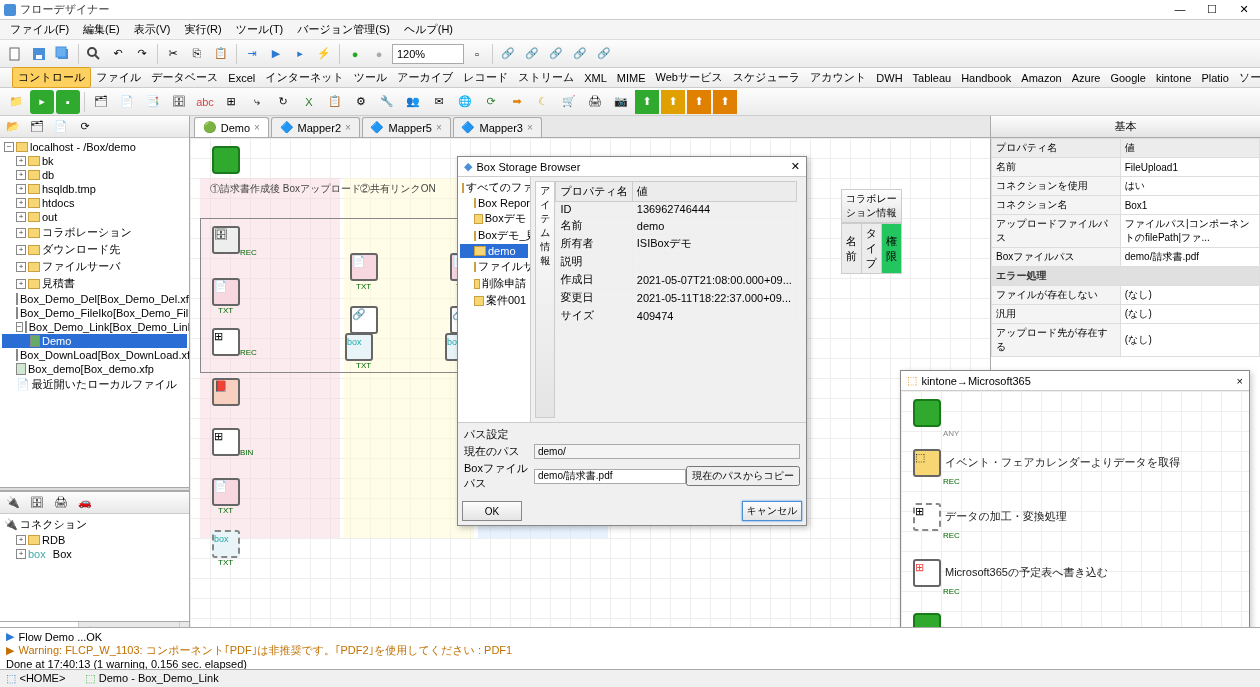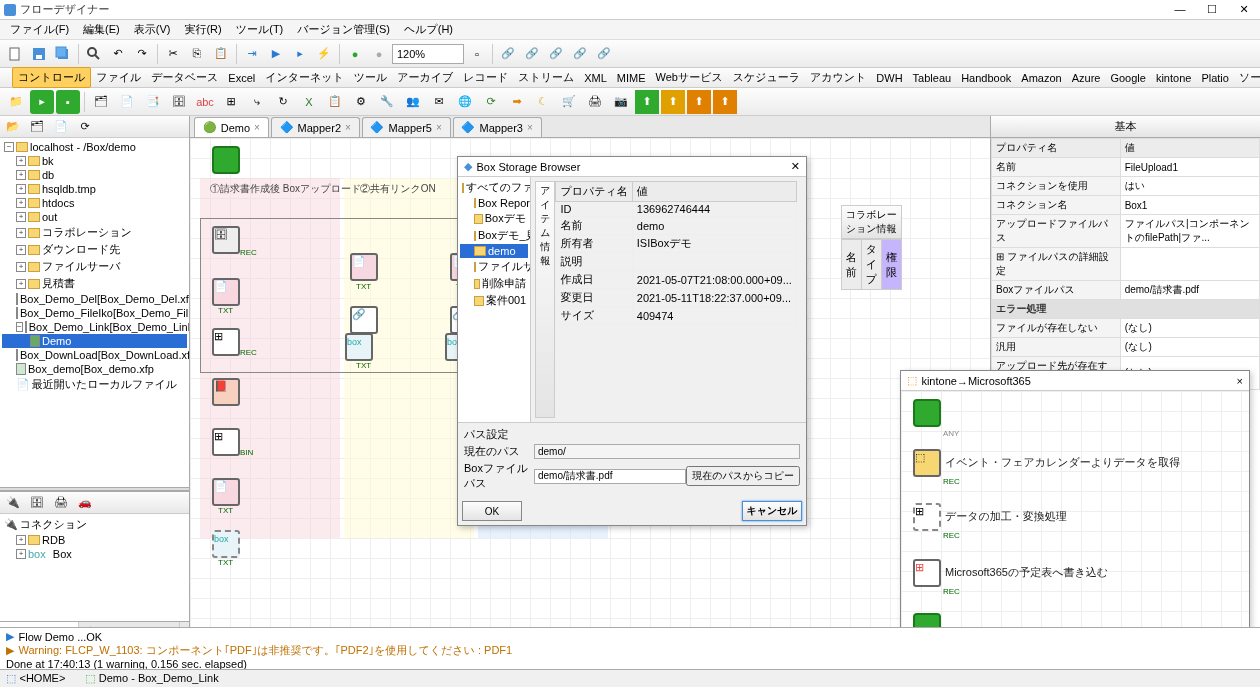--- a/index.html
+++ b/index.html
@@ -62,29 +62,29 @@
 .dialog .dlg-title .close { margin-left: auto; }
 .dialog .dlg-body { flex: 1; display: flex; border-bottom: 1px solid #ccc; }
 .dialog .dlg-tree { width: 88px; background: #fff; border-right: 1px solid #ccc; padding: 2px; font-size: 10px; overflow: hidden; }
 .dialog .dlg-tree .selected { background: #2a6dd4; color: #fff; }
 .dialog .dlg-info { flex: 1; padding: 4px; display: flex; }
 .dialog .info-header { background: linear-gradient(#fdfdfd, #e4e4e4); padding: 2px 4px; border: 1px solid #ccc; font-size: 10px; }
 .dialog .info-table { flex: 0 0 auto; }
 .dialog .info-table table { width: 100%; border-collapse: collapse; font-size: 10px; }
 .dialog .info-table th { background: #ececec; border: 1px solid #ccc; padding: 2px 4px; text-align: left; font-weight: normal; }
 .dialog .info-table td { border: 1px solid #eee; padding: 1px 4px; }
-.dialog .collab-section { margin-top: 24px; padding-left: 44px; }
+.dialog .collab-section { margin-top: 8px; padding-left: 44px; }
 .dialog .dlg-path { padding: 4px 6px; font-size: 10px; }
 .dialog .dlg-path .path-row { display: flex; align-items: center; margin: 2px 0; }
 .dialog .dlg-path label { width: 70px; }
 .dialog .dlg-path input { flex: 1; border: 1px solid #aaa; padding: 1px 3px; font-size: 10px; }
 .dialog .dlg-path button { font-size: 10px; padding: 1px 4px; }
 .dialog .dlg-buttons { padding: 4px; display: flex; justify-content: space-between; gap: 6px; }
 .dialog .dlg-buttons button { width: 60px; height: 20px; border: 1px solid #888; background: linear-gradient(#fdfdfd, #e4e4e4); font-size: 10px; }
-.dialog .dlg-buttons button.highlight { border-color: #4a90d9; box-shadow: 0 0 2px #4a90d9; font-weight: bold; }
+.dialog .dlg-buttons button.highlight { border-color: #4a90d9; box-shadow: 0 0 2px #4a90d9; }
 .popup-flow { position: absolute; right: 10px; top: 370px; width: 350px; height: 290px; background: #fff; border: 1px solid #888; box-shadow: 2px 2px 6px rgba(0,0,0,.2); }
 .popup-flow .pf-title { height: 20px; border-bottom: 1px solid #ccc; display: flex; align-items: center; padding: 0 6px; background: #fff; }
 .popup-flow .pf-canvas { position: relative; height: 268px; background: #fff;
   background-image: linear-gradient(#eee 1px, transparent 1px), linear-gradient(90deg, #eee 1px, transparent 1px);
   background-size: 20px 20px; }
 .pf-label { position: absolute; font-size: 11px; color: #222; }
 .status-bar { position: absolute; bottom: 0; left: 0; right: 0; height: 18px; background: #f0f0f0; border-top: 1px solid #aaa; display: flex; align-items: center; padding: 0 6px; font-size: 10px; gap: 20px; }
 .log-panel { position: absolute; bottom: 18px; left: 0; right: 0; height: 42px; background: #fff; border-top: 1px solid #aaa; padding: 2px 6px; font-size: 10px; overflow: hidden; }
 .log-panel .log-line { display: flex; align-items: center; gap: 4px; }
 .log-panel .warn { color: #c07000; }
@@ -424,24 +424,20 @@
           </tr>
       <tr>
             <td>コネクション名</td>
             <td>Box1</td>
           </tr>
       <tr>
             <td>アップロードファイルパス</td>
             <td>ファイルパス|コンポーネントのfilePath|ファ...</td>
           </tr>
       <tr>
-            <td>⊞ ファイルパスの詳細設定</td>
-            <td></td>
-          </tr>
-      <tr>
             <td>Boxファイルパス</td>
             <td>demo/請求書.pdf</td>
           </tr>
       <tr class="cat-row">
             <td colspan="2">エラー処理</td>
           </tr>
       <tr>
             <td>ファイルが存在しない</td>
             <td>(なし)</td>
           </tr>
@@ -539,21 +535,21 @@
         </tbody>
           </table>
       </div>
       <div class="collab-section">
         <div class="info-header">コラボレーション情報</div>
         <table style="width:100%;border-collapse:collapse;font-size:10px">
           <tbody>
               <tr>
                 <th style="background:#ececec;border:1px solid #ccc;padding:2px 4px;text-align:left;font-weight:normal">名前</th>
                 <th style="background:#ececec;border:1px solid #ccc;padding:2px 4px;text-align:left;font-weight:normal">タイプ</th>
-                <th style="background:#c4b5fd;border:1px solid #ccc;padding:2px 4px;text-align:center;font-weight:normal">権限</th>
+                <th style="background:#22c55e;border:1px solid #ccc;padding:2px 4px;text-align:center;font-weight:normal">権限</th>
               </tr>
         </tbody>
           </table>
       </div>
     </div>
   </div>
   <div class="dlg-path">
     <div style="margin-bottom:2px">パス設定</div>
     <div class="path-row">
       <label>現在のパス</label>

